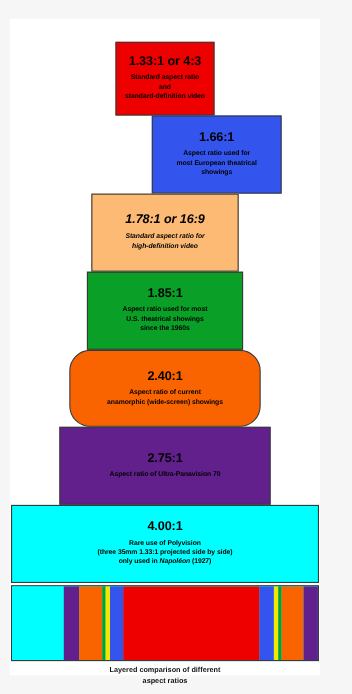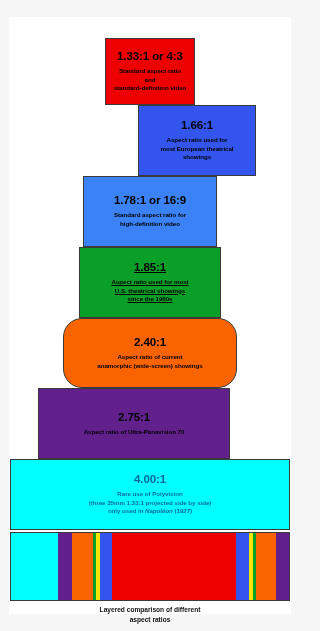--- a/index.html
+++ b/index.html
@@ -63,23 +63,23 @@
     padding: 0 3px;
     white-space: pre-line;
   }
   .ratio-desc .it {
     font-style: italic;
   }
   
   #block-133 { left: 96px;  top: 21px;  width: 90px;  height: 67px; }
   #block-166 { left: 82px;  top: 88px;  width: 118px; height: 71px; }
   #block-178 { left: 74px;  top: 159px; width: 134px; height: 71px; }
-  #block-185 { left: 70px;  top: 230px; width: 142px; height: 71px; text-decoration: underline; }
+  #block-185 { left: 70px;  top: 230px; width: 142px; height: 71px; }
   #block-240 { left: 54px;  top: 301px; width: 174px; height: 70px; border-radius: 19px; }
-  #block-275 { left: 29px;  top: 371px; width: 192px; height: 71px; }
+  #block-275 { left: 45px;  top: 371px; width: 192px; height: 71px; }
   #block-400 { left: 1px;   top: 442px; width: 280px; height: 71px; }
 
   #compare-bar {
     position: absolute;
     left: 1px;
     top: 515px;
     width: 280px;
     height: 69px;
     box-sizing: border-box;
     border: 1px solid #3a3a3a;
@@ -120,21 +120,21 @@
 standard-definition video</div>
       </div>
 
       <div class="ratio-block" id="block-166" style="background: rgb(51, 85, 238); color: rgb(0, 0, 0); border-color: rgb(58, 58, 58); margin-left: 47px;">
         <div class="ratio-title">1.66:1</div>
         <div class="ratio-desc">Aspect ratio used for
 most European theatrical
 showings</div>
       </div>
 
-      <div class="ratio-block" id="block-178" style="background: #3b82f6; color: rgb(0, 0, 0); border-color: rgb(58, 58, 58);">
+      <div class="ratio-block" id="block-178" style="background: #fdba74; color: rgb(0, 0, 0); border-color: rgb(58, 58, 58); font-style: italic;">
         <div class="ratio-title">1.78:1 or 16:9</div>
         <div class="ratio-desc">Standard aspect ratio for
 high-definition video</div>
       </div>
 
       <div class="ratio-block" id="block-185" style="background: rgb(10, 160, 40); color: rgb(0, 0, 0); border-color: rgb(58, 58, 58);">
         <div class="ratio-title">1.85:1</div>
         <div class="ratio-desc">Aspect ratio used for most
 U.S. theatrical showings
 since the 1960s</div>
@@ -144,21 +144,21 @@
         <div class="ratio-title">2.40:1</div>
         <div class="ratio-desc">Aspect ratio of current
 anamorphic (wide-screen) showings</div>
       </div>
 
       <div class="ratio-block" id="block-275" style="background: rgb(97, 32, 140); color: rgb(0, 0, 0); border-color: rgb(58, 58, 58);">
         <div class="ratio-title">2.75:1</div>
         <div class="ratio-desc">Aspect ratio of Ultra-Panavision 70</div>
       </div>
 
-      <div class="ratio-block" id="block-400" style="background: rgb(0, 255, 255); color: #0369a1; border-color: rgb(58, 58, 58);">
+      <div class="ratio-block" id="block-400" style="background: rgb(0, 255, 255); color: #000000; border-color: rgb(58, 58, 58);">
         <div class="ratio-title">4.00:1</div>
         <div class="ratio-desc"><span>Rare use of Polyvision
 (three 35mm 1.33:1 projected side by side)
 only used in </span><span class="it">Napoléon</span><span> (1927)</span></div>
       </div>
 
     </div>
 
     <div id="compare-bar">
         <div class="stripe" style="background: rgb(0, 255, 255); width: 46.5px;"></div>

